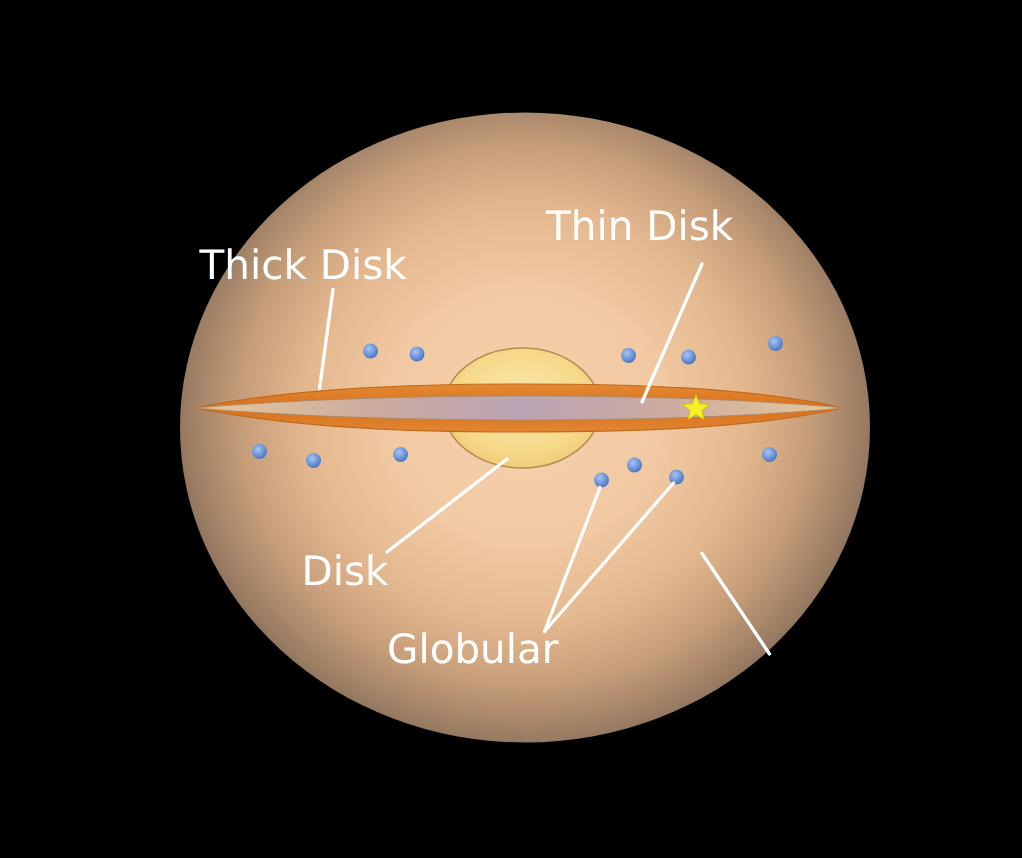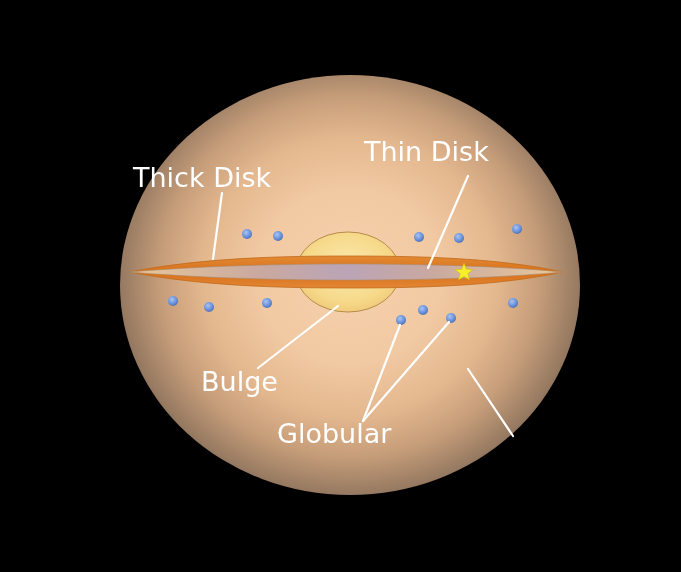--- a/index.html
+++ b/index.html
@@ -97,15 +97,15 @@
       <line x1="468" y1="176" x2="428" y2="268"></line>
       <line x1="338" y1="306" x2="258" y2="368"></line>
       <line x1="400" y1="325" x2="363" y2="421"></line>
       <line x1="449" y1="322" x2="363" y2="421"></line>
       <line x1="468" y1="369" x2="513" y2="436"></line>
     </g>
   </svg>
 
   <div class="label" style="left:133px; top:162px;">Thick Disk</div>
   <div class="label" style="left:364px; top:136px;">Thin Disk</div>
-  <div class="label" style="left:201px; top:366px;">Bulge</div>
-  <div class="label" style="left:258px; top:418px;margin-left:19px;">Globular</div>
+  <div class="label" style="left:201px; top:366px;">Disk</div>
+  <div class="label" style="left:258px; top:418px;">Globular</div>
 </div>
 
 </body></html>

